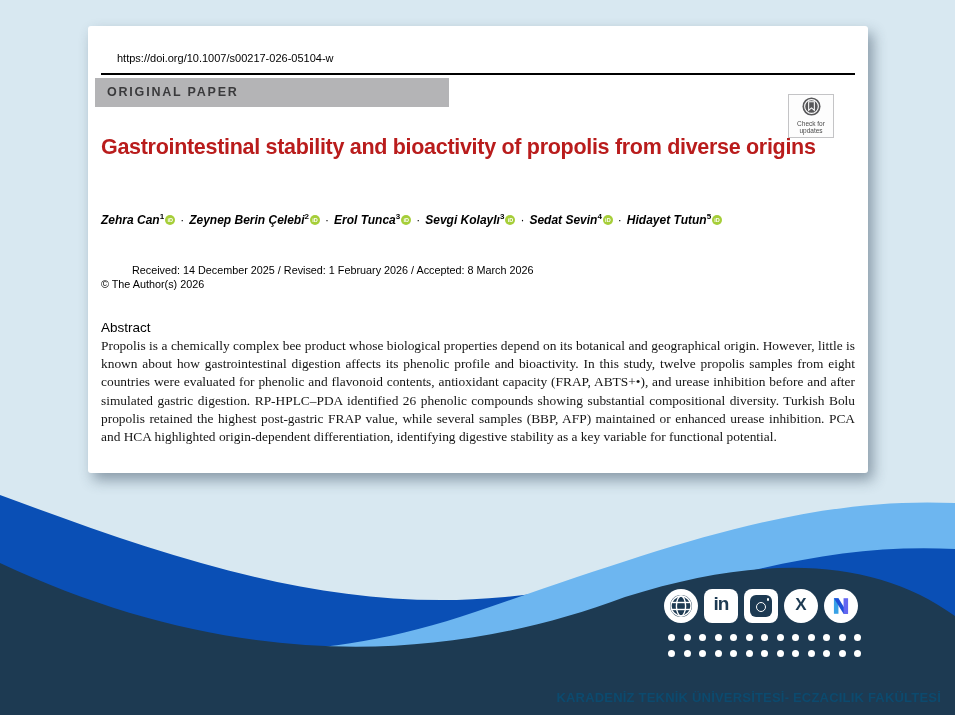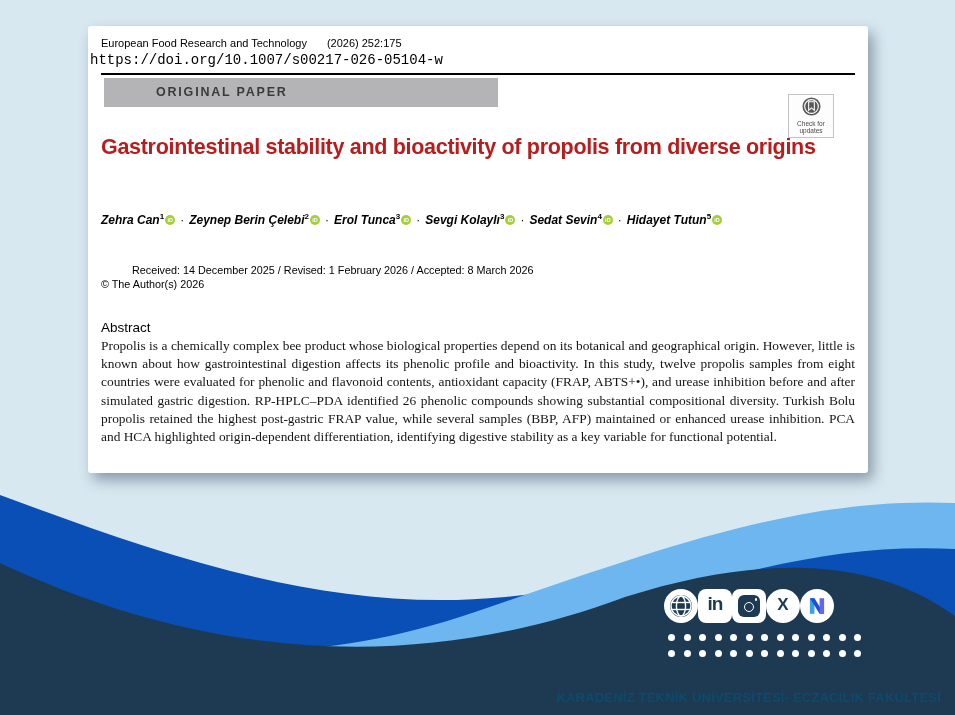--- a/index.html
+++ b/index.html
@@ -5,23 +5,23 @@
   html,body{margin:0;padding:0;background:#9db8c8;}
   .stage{position:relative;width:955px;height:715px;overflow:hidden;
          background:#d8e8f1;font-family:"Liberation Sans",sans-serif;}
   .waves{position:absolute;left:0;top:0;width:955px;height:715px;z-index:1;}
 
   
   .card{position:absolute;left:88px;top:26px;width:780px;height:447px;background:#ffffff;
         border-radius:3px;box-shadow:5px 7px 14px rgba(40,60,80,.45);z-index:2;}
   .jline{position:absolute;left:13px;top:11px;font-size:11px;color:#000;white-space:nowrap;}
   .jline .cit{margin-left:20px;}
-  .doi{position:absolute;left:2px;top:26px;font-size:14px;color:#000;text-decoration:none;font-family:Liberation Mono, monospace;}
+  .doi{position:absolute;left:29px;top:26px;font-size:11px;color:#000;text-decoration:none;}
   .rule{position:absolute;left:13px;top:47px;width:754px;height:2px;background:#000;}
-  .typebar{position:absolute;left:16px;top:52px;width:354px;height:29px;background:#b4b4b6;padding-left:40px;}
+  .typebar{position:absolute;left:7px;top:52px;width:354px;height:29px;background:#b4b4b6;}
   .typebar span{display:block;padding-left:12px;line-height:29px;font-size:12.5px;font-weight:bold;
                 letter-spacing:1.8px;color:#3a3a3c;}
   .badge{position:absolute;left:700px;top:68px;width:44px;height:42px;background:#fdfdfd;
          border:1px solid #c4c4c6;text-align:center;cursor:pointer;}
   .badge svg{margin-top:2px;}
   .badge .bt{font-size:6.5px;line-height:7px;color:#4a4a4a;}
   .card h1{position:absolute;left:13px;top:108px;margin:0;width:742px;font-size:21.5px;
            line-height:26px;font-weight:bold;letter-spacing:-.3px;color:#b91c1c;}
   .authors{position:absolute;left:13px;top:186px;width:760px;font-size:12px;color:#000;}
   .authors b{font-weight:bold;font-style:italic;}
@@ -30,21 +30,21 @@
          color:#fff;font-size:5.5px;font-weight:bold;line-height:10px;text-align:center;
          vertical-align:2px;margin-left:1px;}
   .sep{font-weight:normal;margin:0 5px;}
   .history{position:absolute;left:13px;top:238px;font-size:10.8px;color:#000;padding-left:31px;}
   .copyright{position:absolute;left:13px;top:252px;font-size:10.8px;color:#000;}
   .abs-h{position:absolute;left:13px;top:294px;font-size:13.5px;font-weight:normal;color:#000;}
   .abs{position:absolute;left:13px;top:311px;margin:0;width:754px;font-family:"Liberation Serif",serif;
        font-size:13.4px;line-height:18.2px;text-align:justify;color:#141414;}
 
   
-  .social{position:absolute;left:664px;top:589px;display:flex;z-index:3;}
+  .social{position:absolute;left:664px;top:589px;display:flex;gap:6px;z-index:3;}
   .sicon{width:34px;height:34px;position:relative;cursor:pointer;}
   .circ{background:#fff;border-radius:50%;}
   .rrect{background:#fff;border-radius:8px;}
   .sicon svg{position:absolute;left:0;top:0;}
   .in-glyph{position:absolute;width:100%;text-align:center;top:4px;font-size:19px;font-weight:bold;
             color:#1d3a52;letter-spacing:-1px;}
   .x-glyph{position:absolute;width:100%;text-align:center;top:6px;font-size:17px;font-weight:bold;
            color:#1d3a52;}
   .ig-in{position:absolute;left:6px;top:6px;width:22px;height:22px;background:#1d3a52;border-radius:6px;}
   .ig-lens{position:absolute;left:6px;top:7px;width:8px;height:8px;border:1.7px solid #fff;border-radius:50%;}
@@ -64,23 +64,20 @@
 
 <div class="stage">
 
   <svg class="waves" viewBox="0 0 955 715" preserveAspectRatio="none">
     <path d="M0,495 C170,558 330,614 505,597 C690,578 830,516 955,542 L955,715 L0,715 Z" fill="#0a4fb5"></path>
     <path d="M0,606 C180,660 310,668 475,612 C660,549 800,496 955,503 L955,549 C800,541 665,594 485,658 C305,720 150,702 0,660 Z" fill="#6db6f0"></path>
     <path d="M0,563 C220,666 430,670 625,597 C765,553 875,558 955,616 L955,715 L0,715 Z" fill="#1d3a52"></path>
   </svg>
 
   <div class="card">
-    <div class="jline">
-      <span>European Food Research and Technology</span><span class="cit">(2026) 252:175</span>
-    </div>
     <a class="doi">https://doi.org/10.1007/s00217-026-05104-w</a>
     <div class="rule"></div>
     <div class="typebar">
       <span>ORIGINAL PAPER</span>
     </div>
     <div class="badge">
       <svg width="19" height="19" viewBox="0 0 20 20">
         <circle cx="10" cy="10" r="9.5" fill="#58585a"></circle>
         <circle cx="10" cy="10" r="7.2" fill="none" stroke="#fff" stroke-width="1.2"></circle>
         <path d="M7,5 L13,5 L13,14 L10,11.4 L7,14 Z" fill="#58585a" stroke="#fff" stroke-width="1.1"></path>

